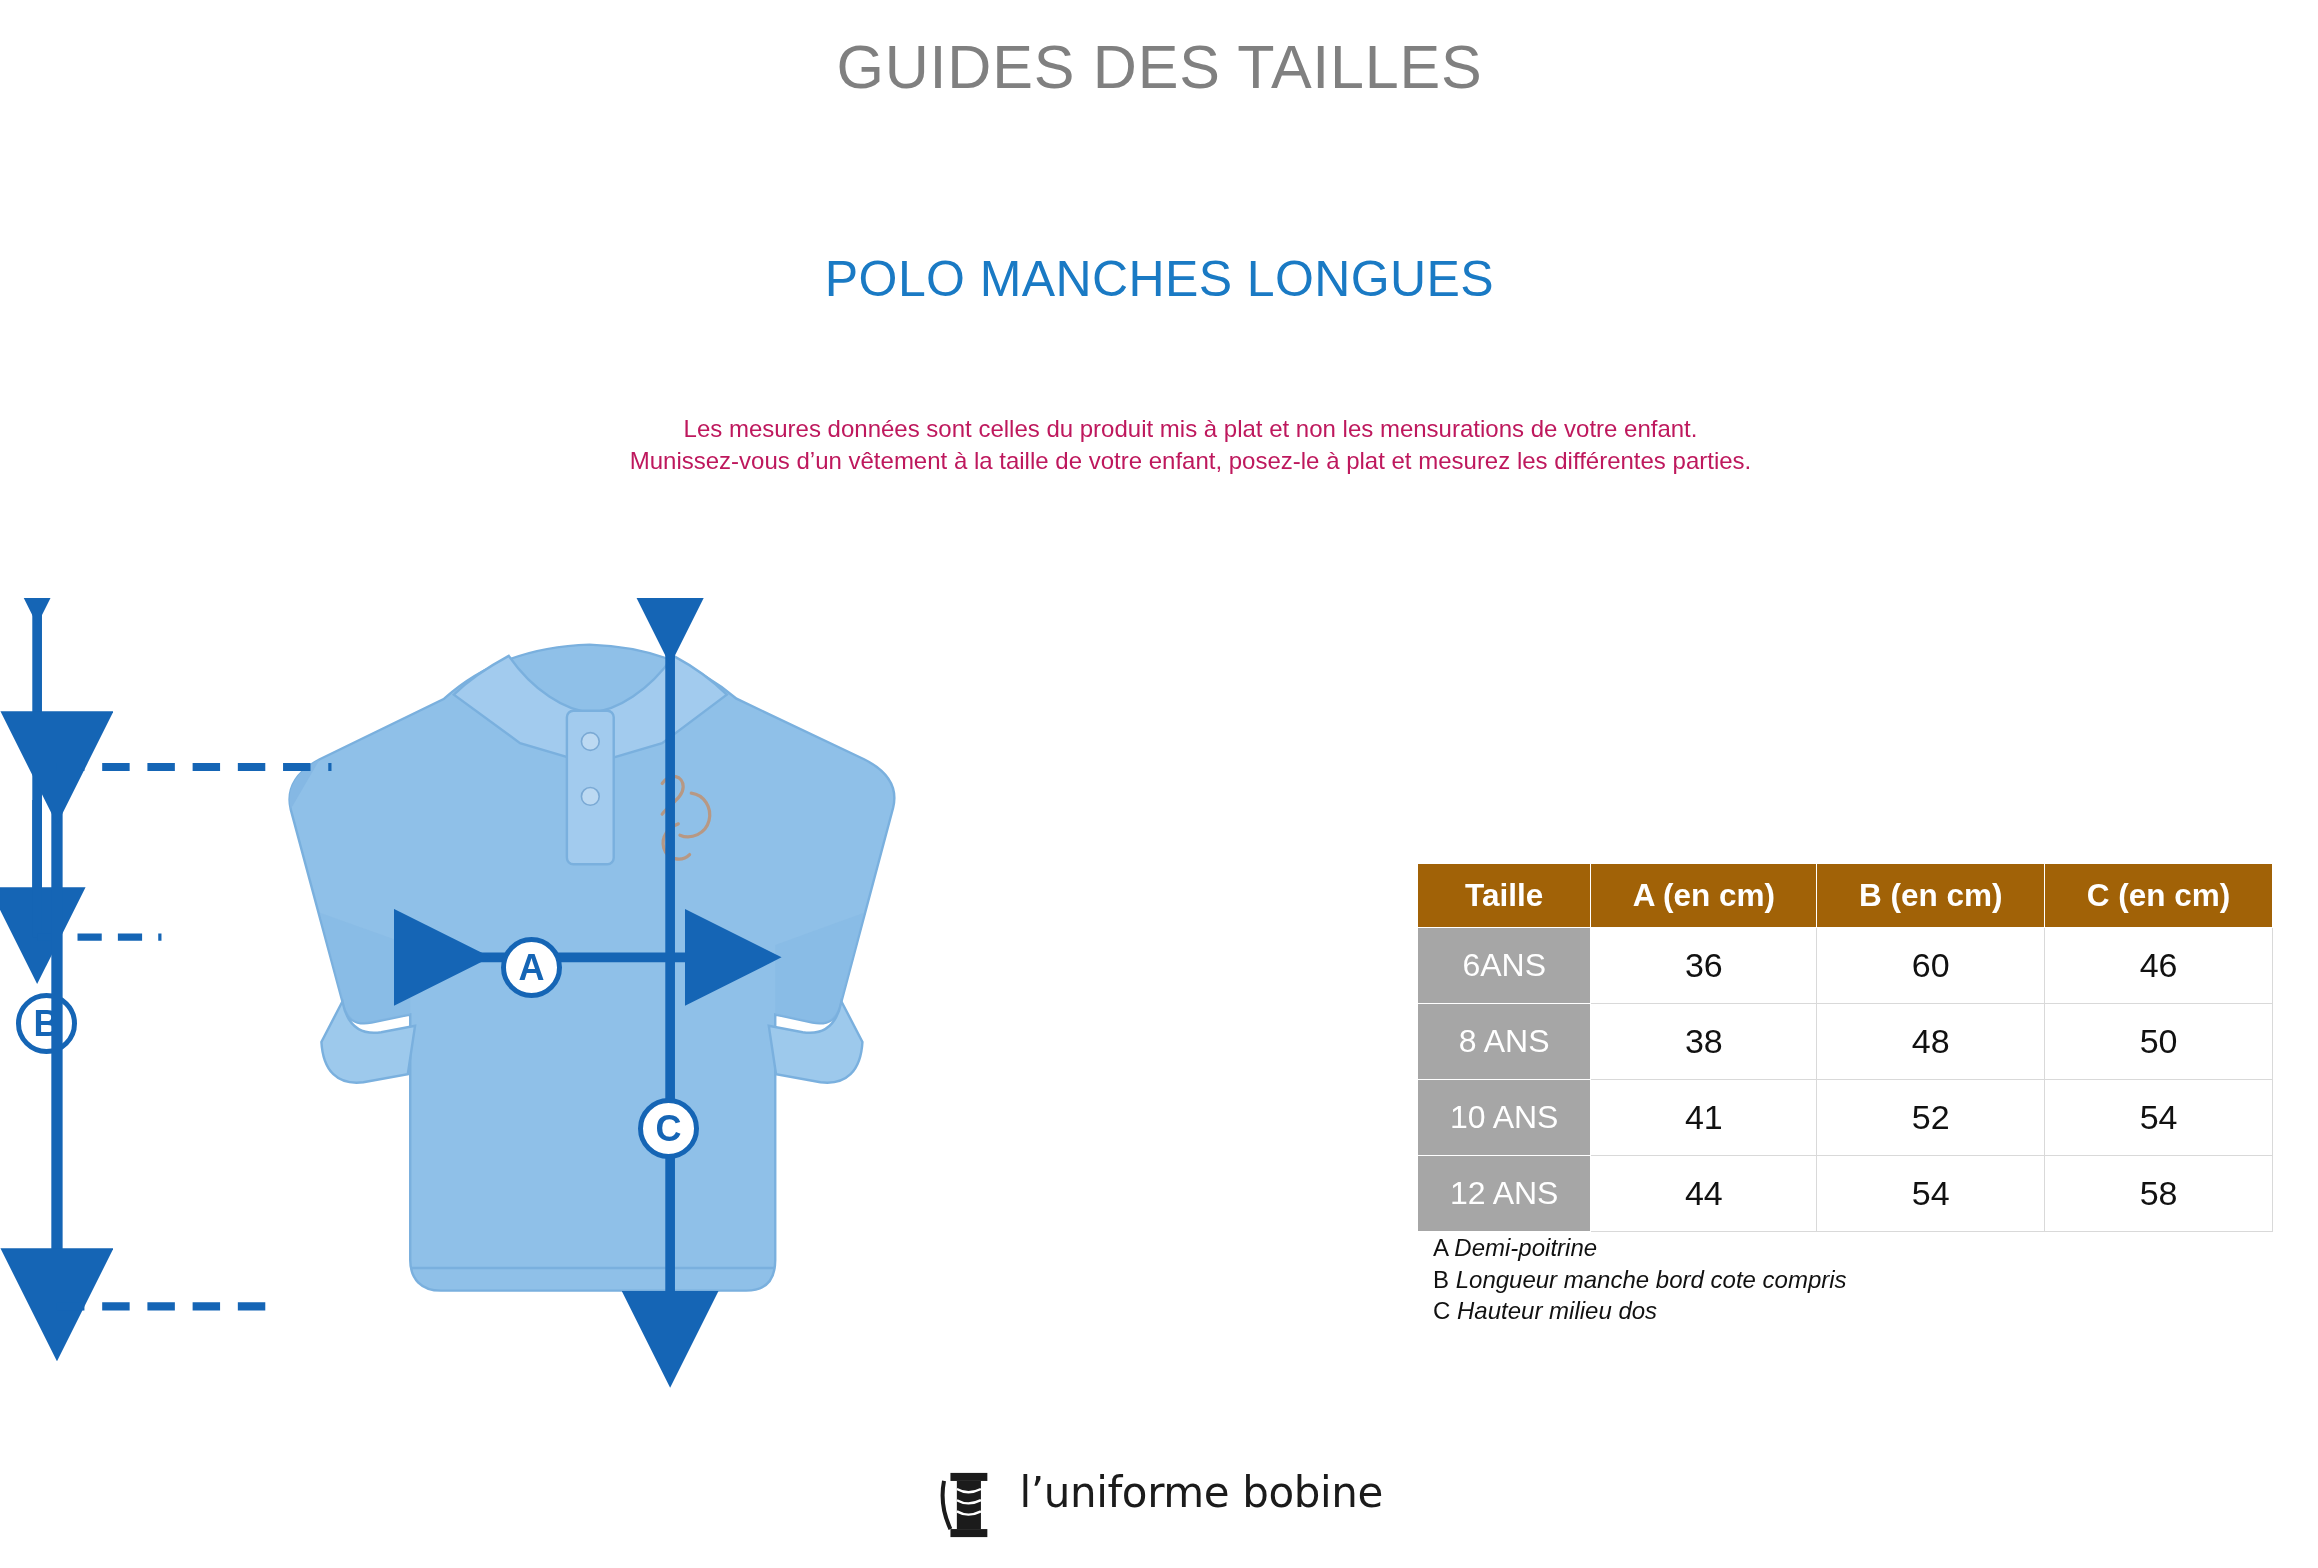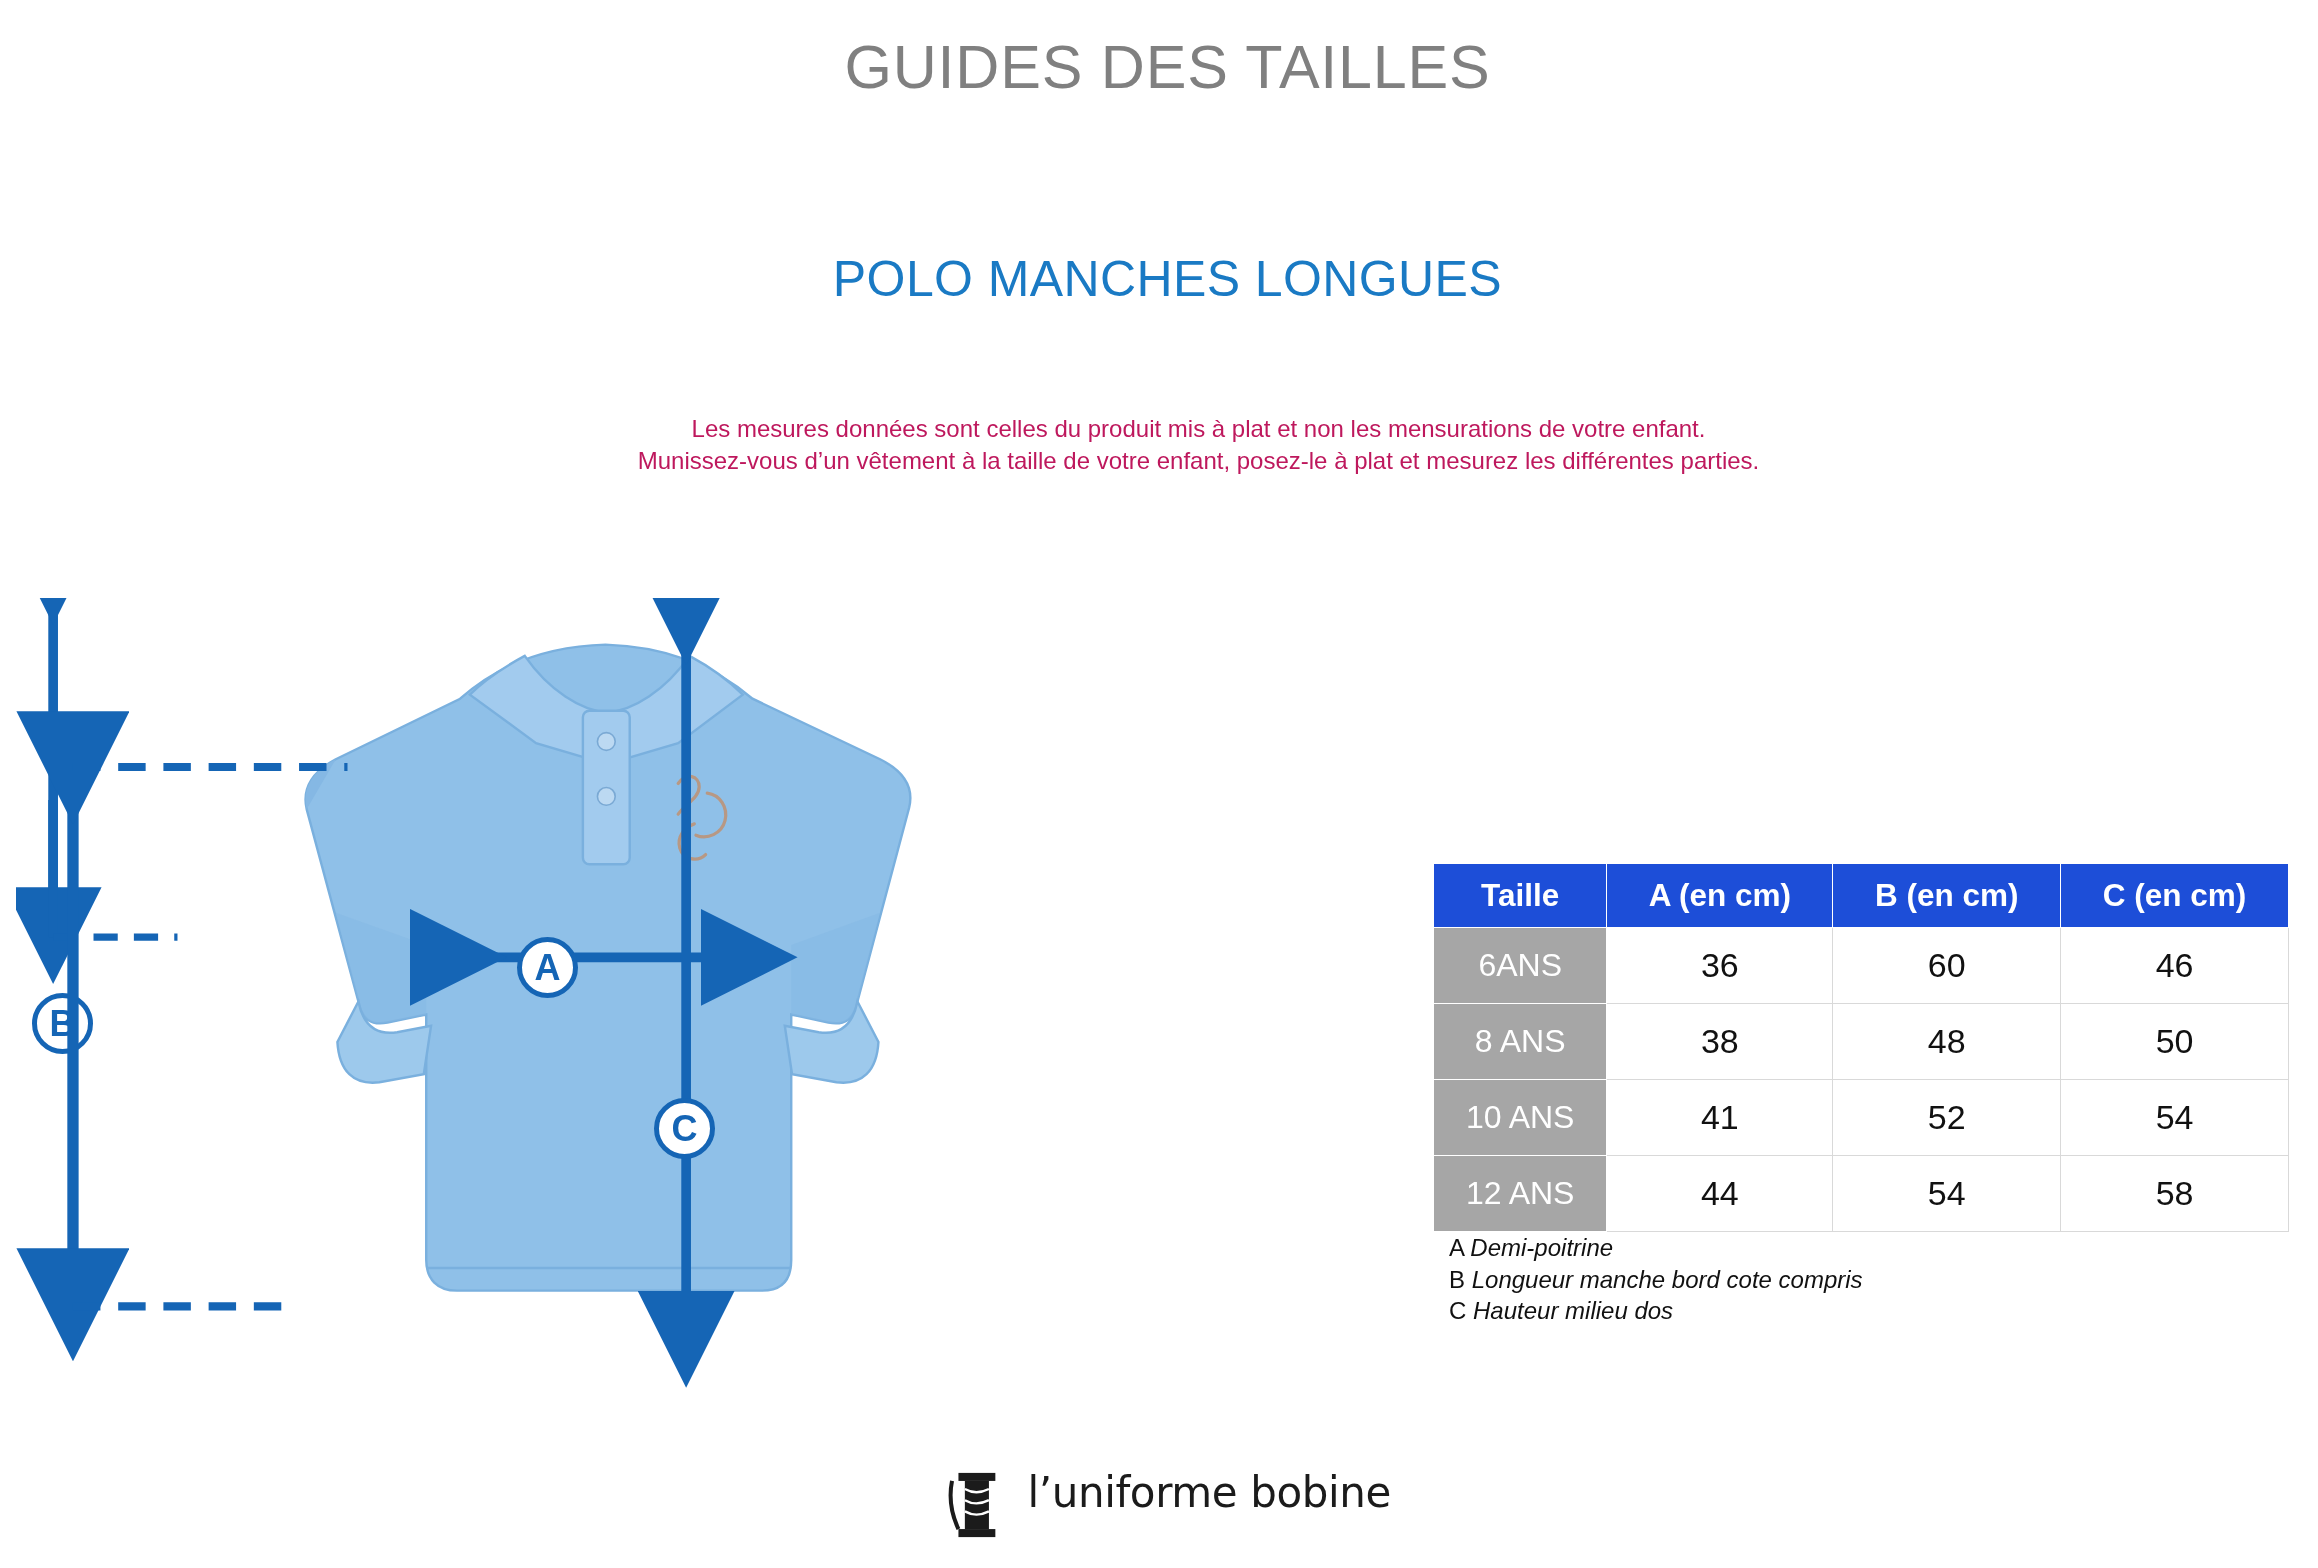--- a/index.html
+++ b/index.html
@@ -10,21 +10,20 @@
   body {
     width: 2319px;
     height: 1568px;
     position: relative;
     font-family: "Liberation Sans", sans-serif;
     overflow: hidden;
   }
   .page {
     position: absolute;
     inset: 0;
-    margin-left: 16px;
   }
 
   
   .main-title {
     position: absolute;
     top: 32px;
     left: 0;
     width: 100%;
     text-align: center;
     font-size: 61px;
@@ -101,21 +100,21 @@
     left: 1417px;
     top: 863px;
     width: 856px;
   }
   table.sizes {
     border-collapse: collapse;
     width: 856px;
     font-size: 32px;
   }
   table.sizes th {
-    background: #1d4ed8;
+    background: #a16207;
     color: #ffffff;
     font-weight: bold;
     height: 61px;
     border: 1.6px solid #ffffff;
     text-align: center;
     font-size: 31.5px;
   }
   table.sizes td {
     border: 1.6px solid #d9d9d9;
     height: 73px;

